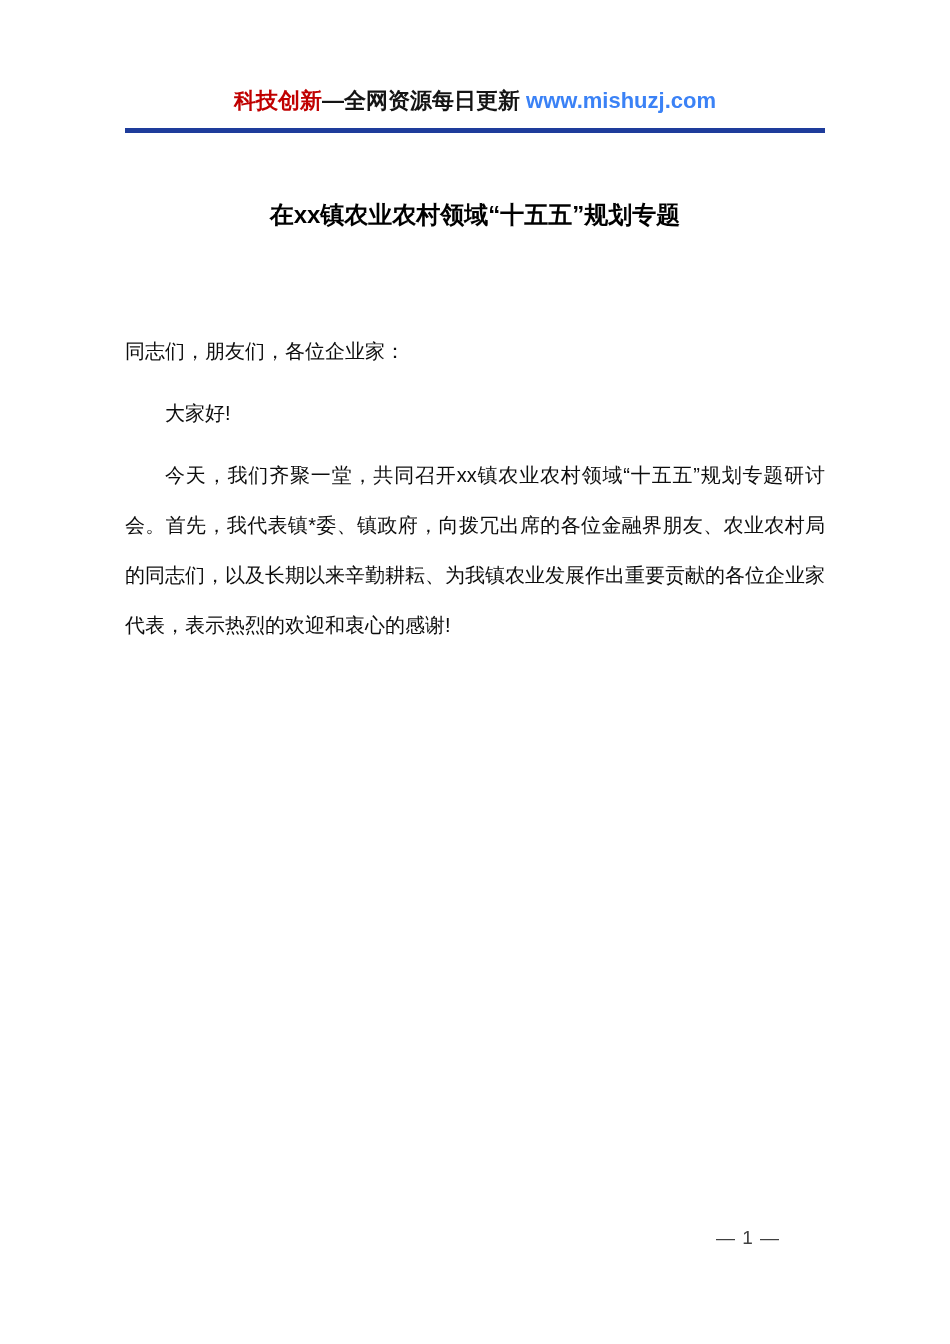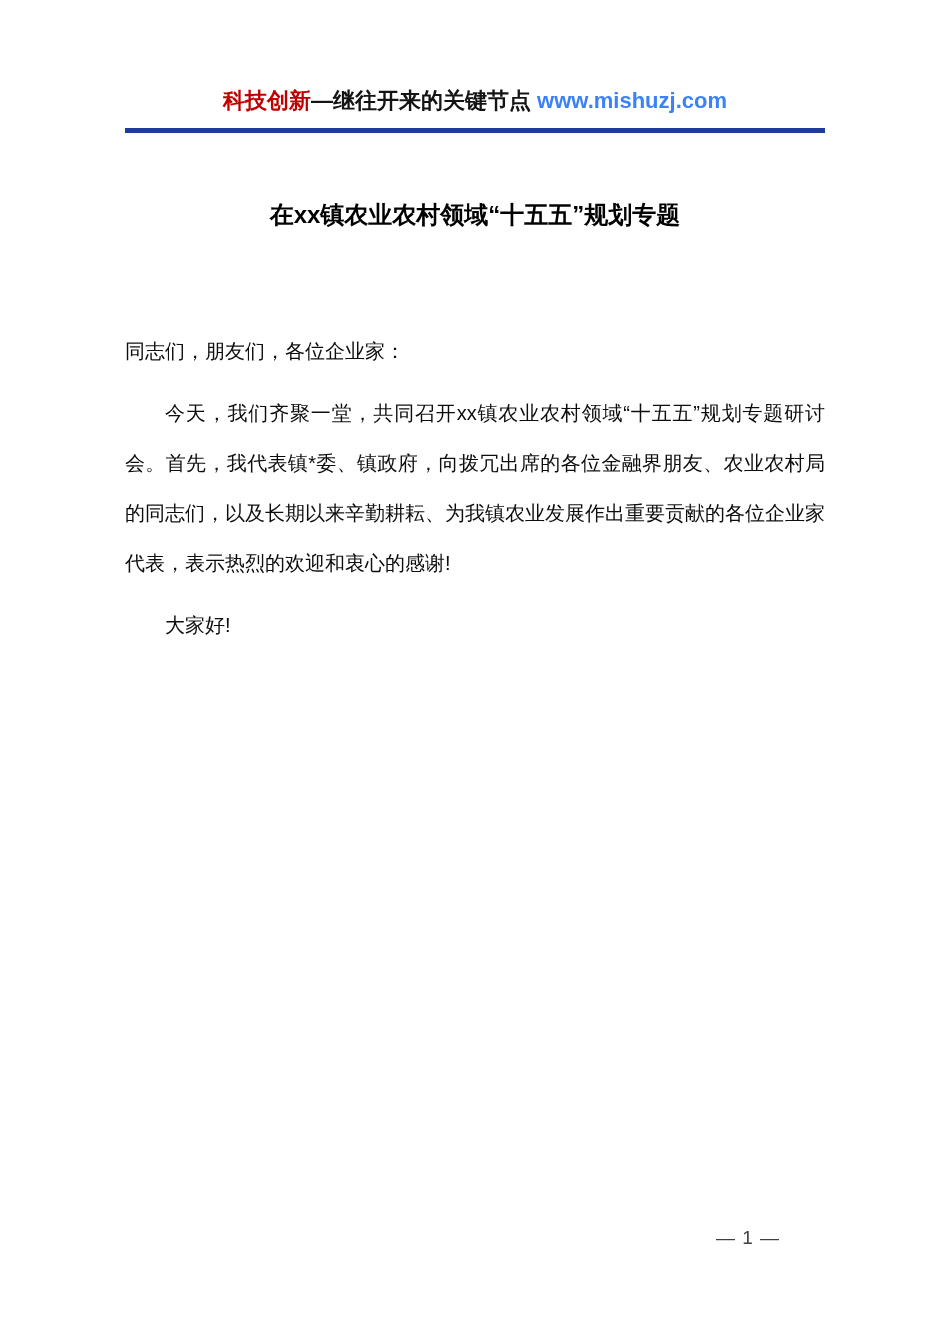--- a/index.html
+++ b/index.html
@@ -56,30 +56,30 @@
     letter-spacing: 1px;
     white-space: nowrap;
   }
 </style>
 </head>
 <body>
 
 <div class="page">
 
   <div class="site-header">
-    <span class="site-name">科技创新</span><span class="site-tagline">—继往开来的关键节点 </span><span class="site-url">www.mishuzj.com</span>
+    <span class="site-name">科技创新</span><span class="site-tagline">—全网资源每日更新 </span><span class="site-url">www.mishuzj.com</span>
   </div>
 
   <div class="header-rule"></div>
 
   <h1 class="doc-title">
     <span>在xx镇农业农村领域“十五五”规划专题</span><br>
   </h1>
 
   <div class="doc-body">
     <p class="para">同志们，朋友们，各位企业家：</p>
+    <p class="para indent">大家好!</p>
     <p class="para indent">今天，我们齐聚一堂，共同召开xx镇农业农村领域“十五五”规划专题研讨会。首先，我代表镇*委、镇政府，向拨冗出席的各位金融界朋友、农业农村局的同志们，以及长期以来辛勤耕耘、为我镇农业发展作出重要贡献的各位企业家代表，表示热烈的欢迎和衷心的感谢!</p>
-    <p class="para indent">大家好!</p>
   </div>
 
   <div class="page-footer">— 1 —</div>
 
 </div>
 
 </body></html>

